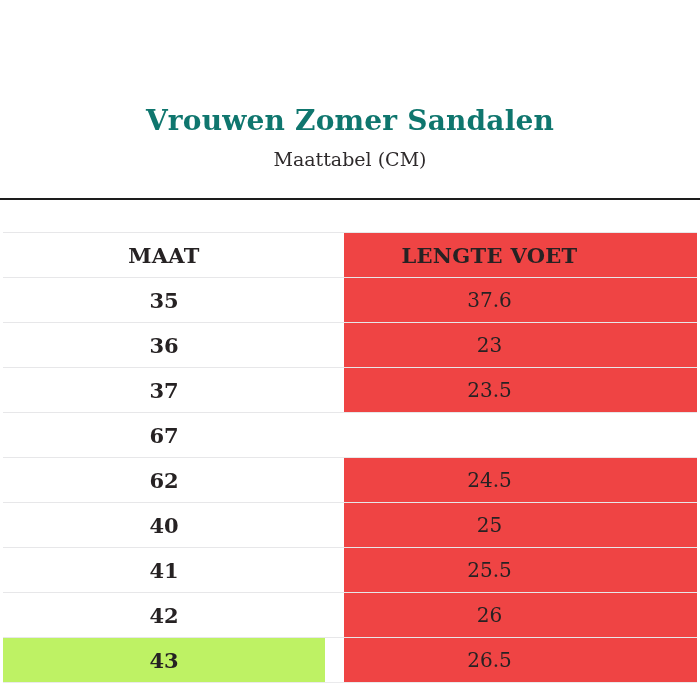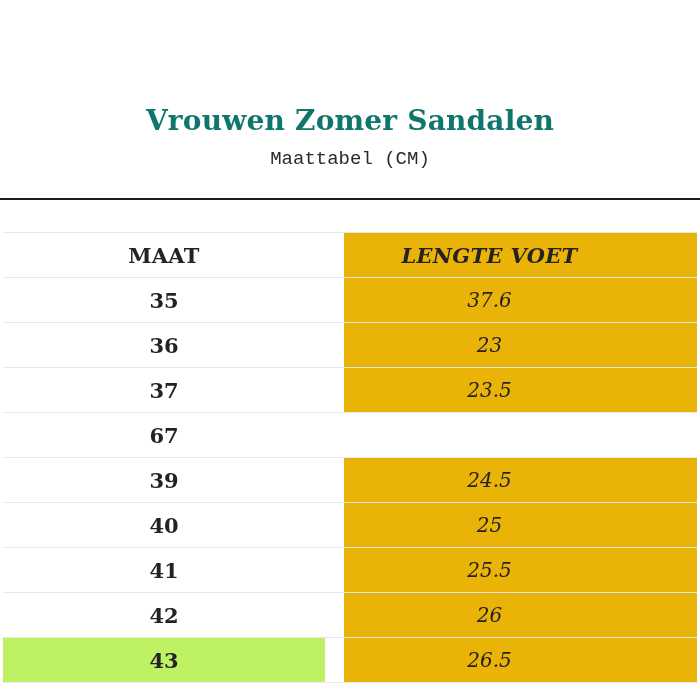--- a/index.html
+++ b/index.html
@@ -29,21 +29,20 @@
     letter-spacing: 0.2px;
     color: #0f766e;
   }
   .subtitle {
     margin-top: 9px;
     text-align: center;
     font-size: 19px;
     font-weight: 400;
     line-height: 25px;
     color: #2e2a2b;
-    font-family: Liberation Mono, monospace;
   }
   .rule {
     margin-top: 26px;
     height: 2px;
     background: #1d1d1d;
     width: 100%;
   }
   .size-table {
     margin: 32px 3px 0 3px;
     border-bottom: 1px solid #eaeaec;
@@ -61,22 +60,21 @@
     justify-content: center;
     box-sizing: border-box;
   }
   .c1 {
     width: 322px;
     background: #ffffff;
   }
   .c2 {
     flex: 1;
     padding-right: 62px;
-    background: #eab308;
-    font-style: italic;
+    background: #ef4444;
   }
   .th {
     font-weight: 700;
     font-size: 21px;
     letter-spacing: 0.3px;
     color: #262223;
   }
   .size {
     font-weight: 700;
     font-size: 21px;
@@ -121,21 +119,21 @@
     <div class="tr">
       <div class="td c1 size">37</div>
       <div class="td c2 len">23.5</div>
     </div>
 
     <div class="tr">
       <div class="td c1 size">67</div>
     </div>
 
     <div class="tr">
-      <div class="td c1 size">39</div>
+      <div class="td c1 size">62</div>
       <div class="td c2 len">24.5</div>
     </div>
 
     <div class="tr">
       <div class="td c1 size">40</div>
       <div class="td c2 len">25</div>
     </div>
 
     <div class="tr">
       <div class="td c1 size">41</div>

